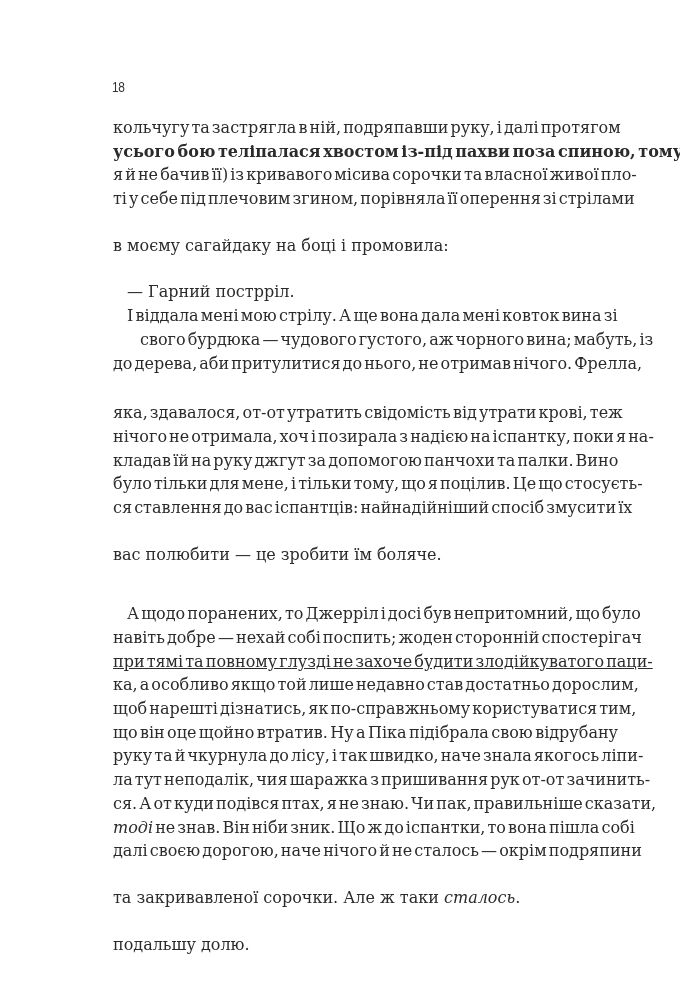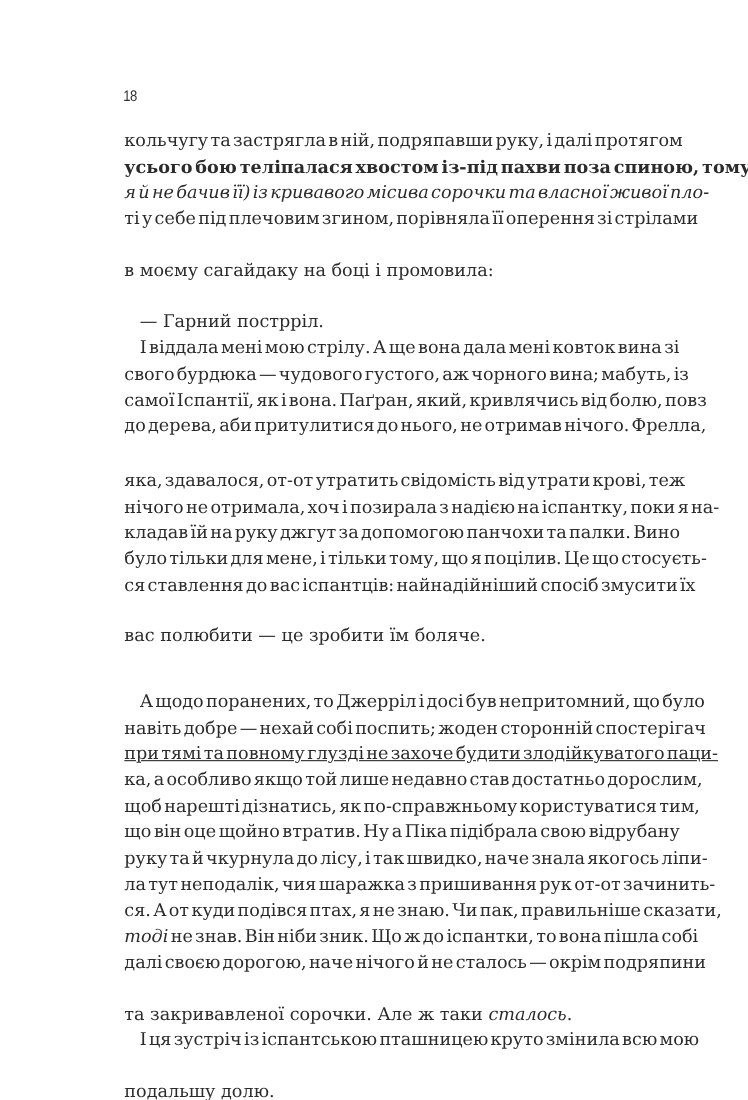--- a/index.html
+++ b/index.html
@@ -45,41 +45,39 @@
   .seg-italic { font-style: italic; }
 </style>
 </head>
 <body>
 
 <div class="page-number">18</div>
 
 <div class="text-block">
   <span class="line" style="white-space: nowrap; word-spacing: -3px;">кольчугу та застрягла в ній, подряпавши руку, і далі протягом</span>
   <span class="line" style="white-space: nowrap; word-spacing: -3px; font-weight: bold;">усього бою теліпалася хвостом із-під пахви поза спиною, тому</span>
-  <span class="line" style="white-space: nowrap; word-spacing: -3px; font-style: italic;">я й не бачив її) із кривавого місива сорочки та власної живої пло-</span>
+  <span class="line" style="white-space: nowrap; word-spacing: -3px;">я й не бачив її) із кривавого місива сорочки та власної живої пло-</span>
   <span class="line" style="white-space: nowrap; word-spacing: -3px;">ті у себе під плечовим згином, порівняла її оперення зі стрілами</span>
   <span class="line last" style="white-space: nowrap;">в моєму сагайдаку на боці і промовила:</span>
   <span class="line last indent" style="white-space: nowrap;">— Гарний пострріл.</span>
   <span class="line indent" style="white-space: nowrap; word-spacing: -2.85417px;">І віддала мені мою стрілу. А ще вона дала мені ковток вина зі</span>
-  <span class="line" style="white-space: nowrap; word-spacing: -3px;">свого бурдюка — чудового густого, аж чорного вина; мабуть, із</span>
-  <span class="line" style="white-space: nowrap; word-spacing: -3px;">самої Іспантії, як і вона. Паґран, який, кривлячись від болю, повз</span>
+  <span class="line" style="white-space: nowrap; word-spacing: -3px; margin-left: 27px;">свого бурдюка — чудового густого, аж чорного вина; мабуть, із</span>
   <span class="line" style="white-space: nowrap; word-spacing: -3px;">до дерева, аби притулитися до нього, не отримав нічого. Фрелла,</span>
   <span class="line" style="white-space: nowrap; word-spacing: -3px; margin-top: 26px;">яка, здавалося, от-от утратить свідомість від утрати крові, теж</span>
   <span class="line" style="white-space: nowrap; word-spacing: -3px;">нічого не отримала, хоч і позирала з надією на іспантку, поки я на-</span>
   <span class="line" style="white-space: nowrap; word-spacing: -3px;">кладав їй на руку джгут за допомогою панчохи та палки. Вино</span>
   <span class="line" style="white-space: nowrap; word-spacing: -3px;">було тільки для мене, і тільки тому, що я поцілив. Це що стосуєть-</span>
   <span class="line" style="white-space: nowrap; word-spacing: -3px;">ся ставлення до вас іспантців: найнадійніший спосіб змусити їх</span>
   <span class="line last" style="white-space: nowrap;">вас полюбити — це зробити їм боляче.</span>
   <span class="line indent" style="white-space: nowrap; word-spacing: -3px; margin-top: 36px;">А щодо поранених, то Джерріл і досі був непритомний, що було</span>
   <span class="line" style="white-space: nowrap; word-spacing: -3px;">навіть добре — нехай собі поспить; жоден сторонній спостерігач</span>
   <span class="line" style="white-space: nowrap; word-spacing: -3px; text-decoration: underline;">при тямі та повному глузді не захоче будити злодійкуватого паци-</span>
   <span class="line" style="white-space: nowrap; word-spacing: -3px;">ка, а особливо якщо той лише недавно став достатньо дорослим,</span>
   <span class="line" style="white-space: nowrap; word-spacing: -3px;">щоб нарешті дізнатись, як по-справжньому користуватися тим,</span>
   <span class="line" style="white-space: nowrap; word-spacing: -2.70469px;">що він оце щойно втратив. Ну а Піка підібрала свою відрубану</span>
   <span class="line" style="white-space: nowrap; word-spacing: -3px;">руку та й чкурнула до лісу, і так швидко, наче знала якогось ліпи-</span>
   <span class="line" style="white-space: nowrap; word-spacing: -3px;">ла тут неподалік, чия шаражка з пришивання рук от-от зачинить-</span>
   <span class="line" style="white-space: nowrap; word-spacing: -3px;">ся. А от куди подівся птах, я не знаю. Чи пак, правильніше сказати,</span>
   <span class="line" style="white-space: nowrap; word-spacing: -3px;"><span class="seg-italic">тоді</span><span> не знав. Він ніби зник. Що ж до іспантки, то вона пішла собі</span></span>
   <span class="line" style="white-space: nowrap; word-spacing: -3px;">далі своєю дорогою, наче нічого й не сталось — окрім подряпини</span>
   <span class="line last" style="white-space: nowrap;"><span>та закривавленої сорочки. Але ж таки </span><span class="seg-italic">сталось</span><span>.</span></span>
-  <span class="line indent" style="white-space: nowrap; word-spacing: -3px;">І ця зустріч із іспантською пташницею круто змінила всю мою</span>
   <span class="line last" style="white-space: nowrap;">подальшу долю.</span>
 </div>
 
 </body></html>

